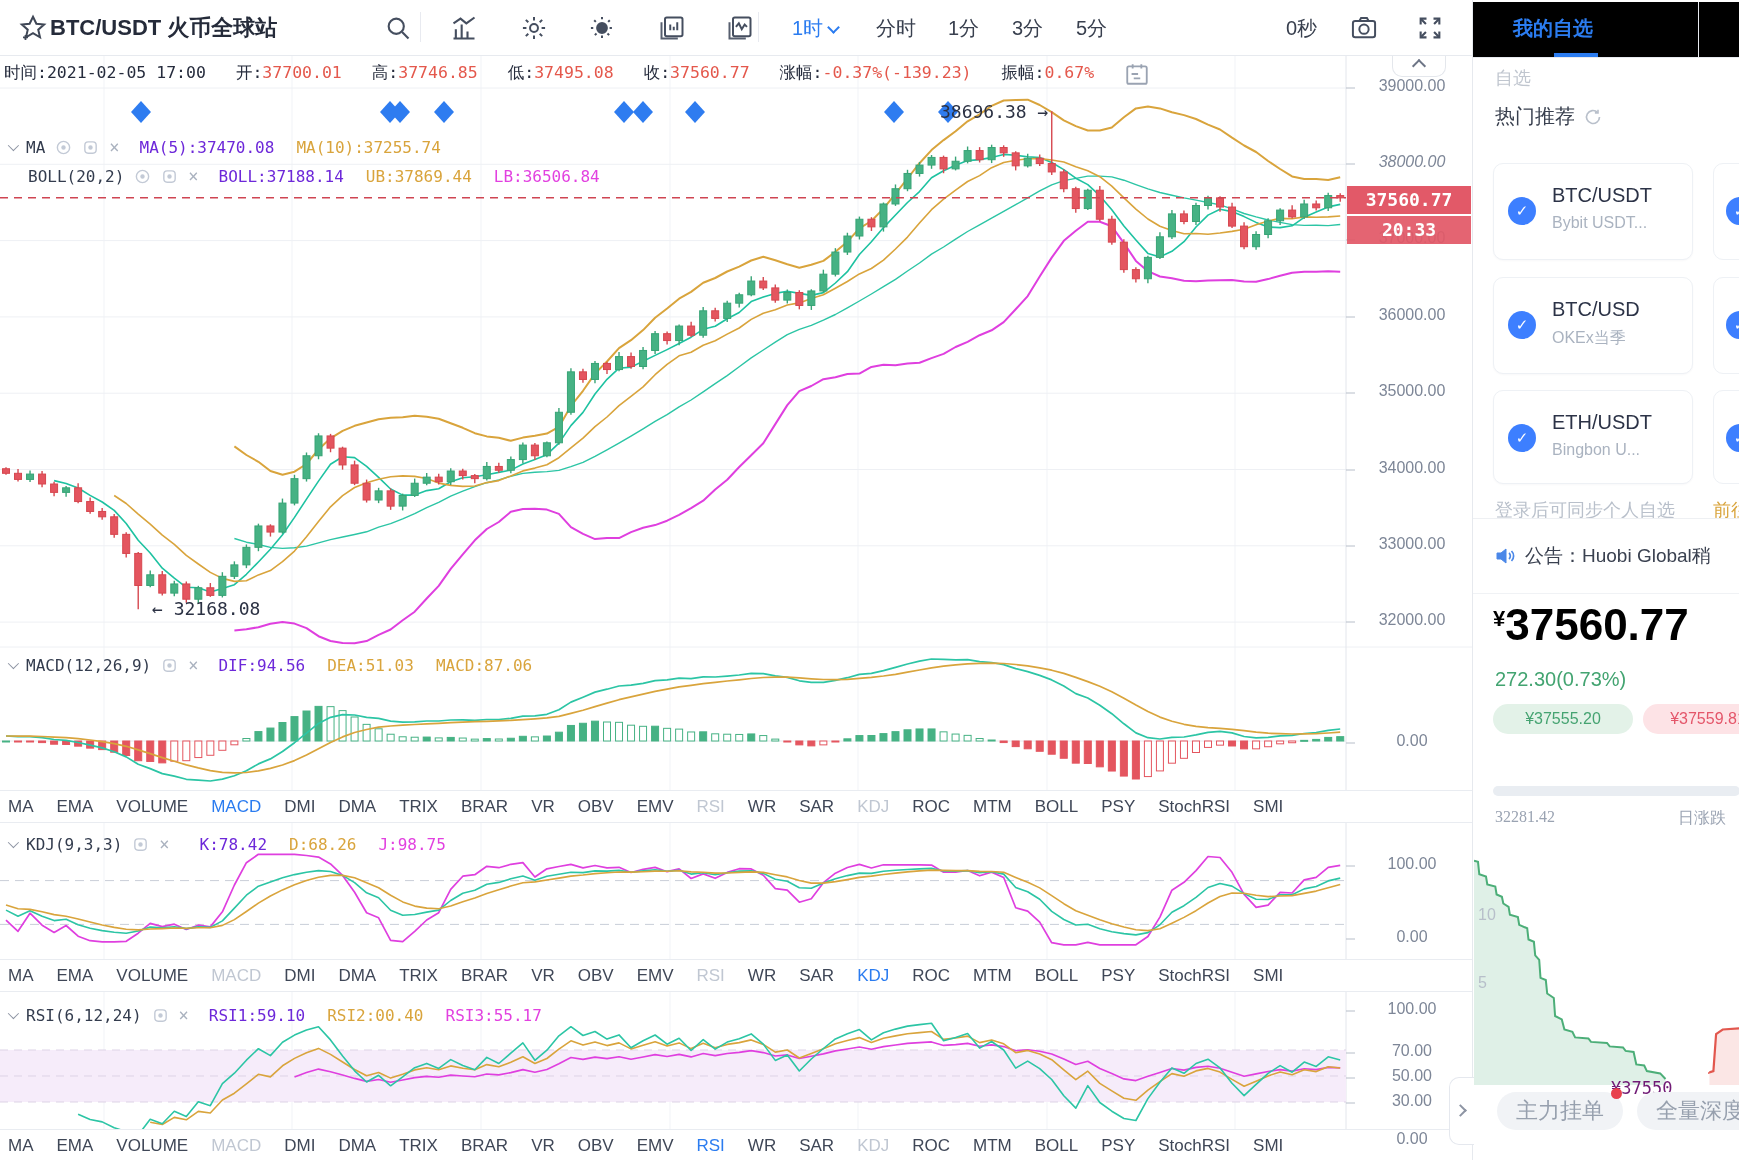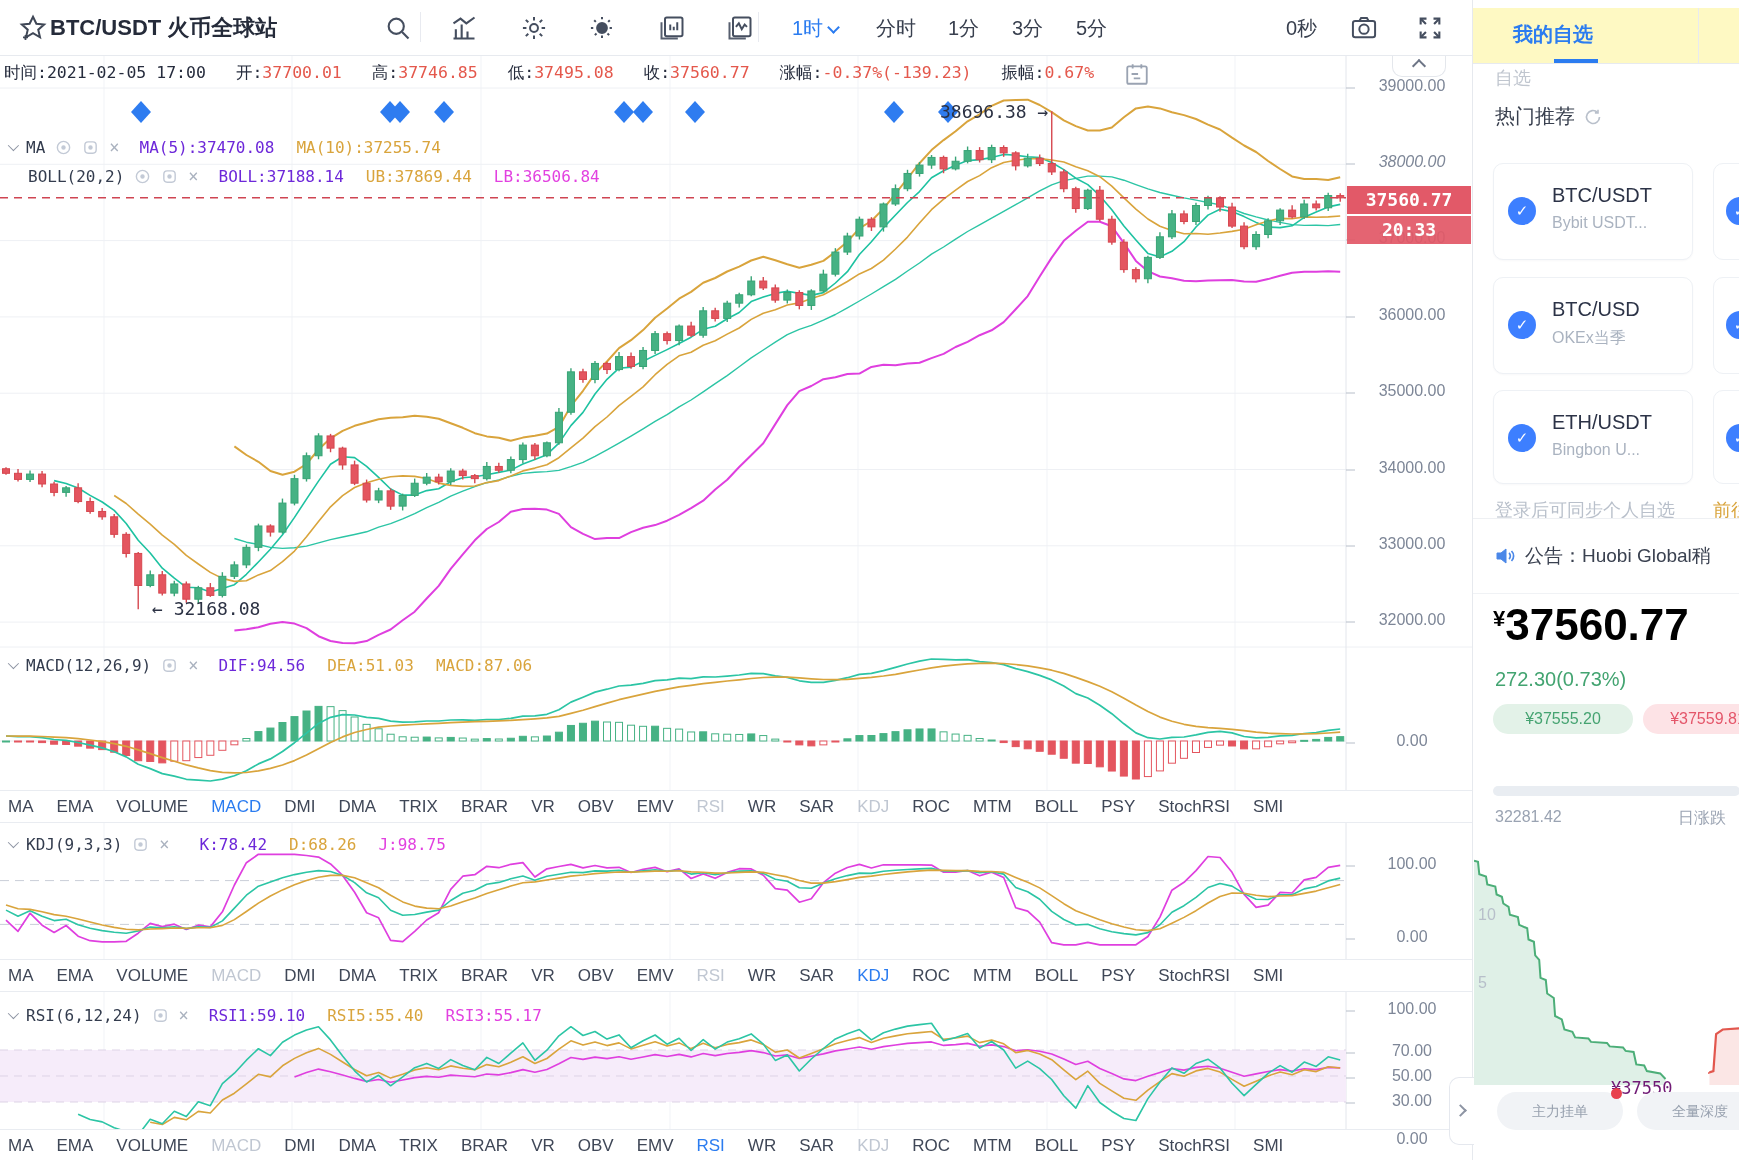--- a/index.html
+++ b/index.html
@@ -45,21 +45,21 @@
   .tag{position:absolute;left:1347px;width:124px;height:28px;background:#e25968;color:#fff;
        text-align:center;line-height:28px;font-size:18px;font-weight:bold;z-index:5;}
   .notch{position:absolute;left:1392px;top:55px;width:52px;height:21px;background:#fff;
          border:1px solid #e4e7ec;border-top:none;border-radius:0 0 10px 10px;z-index:5;text-align:center;}
   .chev-up{display:inline-block;width:8px;height:8px;border-left:2px solid #6d7586;border-top:2px solid #6d7586;transform:rotate(45deg);margin-top:6px;}
   
   .anno{position:absolute;font-size:18px;color:#2b3143;z-index:2;}
   
   .sidebar{position:absolute;left:1472px;top:0;width:267px;height:1160px;background:#fff;
            border-left:1px solid #e6e9ee;z-index:7;}
-  .sb-tabbar{position:absolute;left:0;top:8px;width:267px;height:55px;border-bottom:1px solid #e7eaef;background:#fef9c3;}
+  .sb-tabbar{position:absolute;left:0;top:2px;width:267px;height:55px;border-bottom:1px solid #e7eaef;background:#000000;}
   .sb-tab{position:absolute;left:40px;top:13px;font-size:20px;font-weight:bold;color:#2b7cf0;cursor:pointer;}
   .sb-underline{position:absolute;left:81px;top:51px;width:44px;height:4px;background:#2b7cf0;}
   .sb-vdiv{position:absolute;left:225px;top:0;width:1px;height:55px;background:#e8eaf0;}
   .sb-label{position:absolute;left:22px;top:66px;font-size:18px;color:#c0c6cf;cursor:pointer;}
   .sb-hot{position:absolute;left:22px;top:103px;font-size:20px;color:#39404f;display:flex;align-items:center;gap:8px;}
   .sym-card{position:absolute;left:20px;width:198px;background:#fff;border:1px solid #eef1f5;border-radius:10px;
             box-shadow:0 1px 2px rgba(30,40,60,0.03);cursor:pointer;}
   .sym-card .ck{position:absolute;left:14px;top:33px;width:28px;height:28px;border-radius:50%;background:#3d7fff;
                 color:#fff;font-size:15px;text-align:center;line-height:28px;}
   .sym-card .sym{position:absolute;left:58px;top:20px;font-size:20px;color:#2c3347;}
@@ -73,26 +73,26 @@
             border-top:1px solid #eef0f3;border-bottom:1px solid #f0f2f5;}
   .announce .txt{position:absolute;left:52px;top:24px;font-size:19px;color:#3a4150;white-space:nowrap;}
   .big-price{position:absolute;left:20px;top:600px;color:#000000;font-weight:bold;}
   .big-price .cur{font-size:22px;vertical-align:14px;}
   .big-price .num{font-size:44px;letter-spacing:0;}
   .chg{position:absolute;left:22px;top:668px;font-size:20px;color:#43a471;}
   .pill{position:absolute;top:704px;height:30px;border-radius:15px;font-size:16px;line-height:30px;text-align:center;}
   .pill.buy{left:20px;width:140px;background:#e3f2e8;color:#45a371;}
   .pill.sell{left:170px;width:130px;background:#fde3e6;color:#e4566a;}
   .pbar{position:absolute;left:20px;top:786px;width:247px;height:10px;border-radius:5px;background:#e9edf2;}
-  .stat-l{position:absolute;left:22px;top:808px;font-size:16px;color:#9aa3b2;}
+  .stat-l{position:absolute;left:22px;top:808px;font-size:16px;color:#9aa3b2;font-family:Liberation Serif, serif;}
   .stat-r{position:absolute;right:14px;top:808px;font-size:16px;color:#9aa3b2;}
   .depth-tick{position:absolute;font-size:15px;color:#b7bfca;}
   .xtick{position:absolute;left:138px;top:1050px;font-size:17px;color:#701a75;margin-top:28px;}
   .sb-btn{position:absolute;top:1092px;height:38px;border-radius:19px;background:#f1f3f6;color:#97a0ae;
-          font-size:14px;line-height:38px;text-align:center;cursor:pointer;}
+          font-size:22px;line-height:38px;text-align:center;cursor:pointer;}
   .reddot{position:absolute;left:138px;top:1088px;width:11px;height:11px;border-radius:50%;background:#e8414d;z-index:2;}
   .handle{position:absolute;left:-24px;top:1077px;width:24px;height:66px;background:#fff;border:1px solid #e5e8ee;
           border-right:none;border-radius:10px 0 0 10px;cursor:pointer;}
   .chev-r{display:inline-block;width:7px;height:7px;border-right:2px solid #8d94a3;border-top:2px solid #8d94a3;transform:rotate(45deg);margin:28px 0 0 6px;}
   svg.icon{display:block;}
 </style>
 </head>
 <body>
 
 <div class="app">
@@ -621,21 +621,21 @@
   </div>
   <div class="ind-head mono" style="top:1002px">
     <span class="chev-sm"></span>
     <span class="nm">RSI(6,12,24)</span>
     <svg class="mini-ic" viewBox="0 0 18 18" fill="none" stroke="#c3cad6" stroke-width="1.5">
         <rect x="3" y="3" width="12" height="12" rx="3.5"></rect>
         <circle cx="9" cy="9" r="1.6" fill="#c3cad6"></circle>
       </svg>
     <span class="x">×</span>
     <span class="teal" style="margin-left:10px">RSI1:59.10</span>
-    <span class="gold" style="margin-left:12px">RSI5:55.40</span>
+    <span class="gold" style="margin-left:12px">RSI2:00.40</span>
     <span class="mag" style="margin-left:12px">RSI3:55.17</span>
   </div>
 
   <div class="anno mono" style="left:940px;top:101px">38696.38 →</div>
   <div class="anno mono" style="left:152px;top:598px">← 32168.08</div>
 
   <div class="ind-tabs" style="top:790px">
       <span class="tab-item">MA</span>
       <span class="tab-item">EMA</span>
       <span class="tab-item">VOLUME</span>

